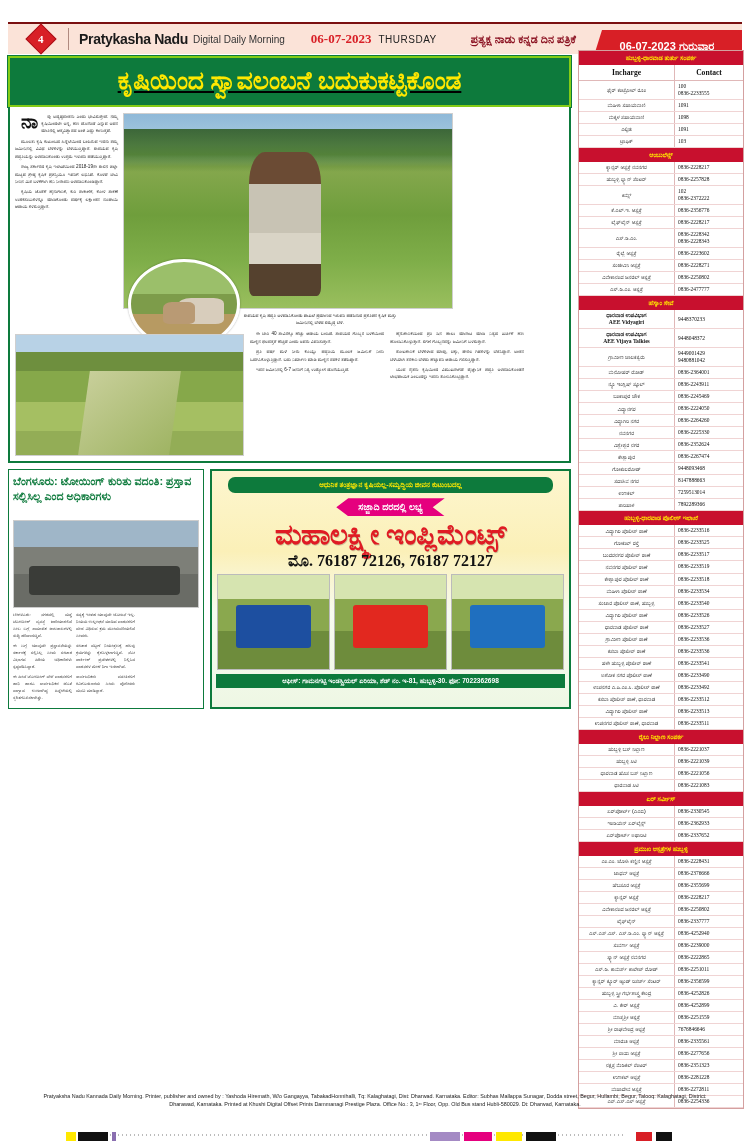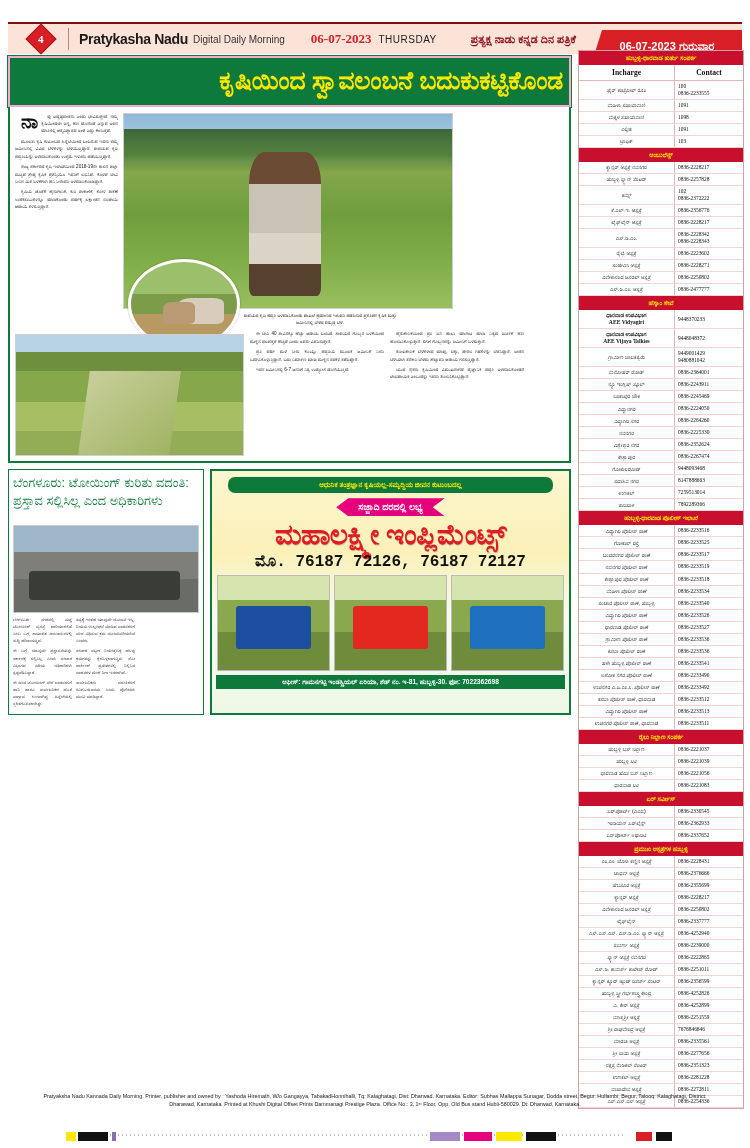--- a/index.html
+++ b/index.html
@@ -43,22 +43,22 @@
     justify-content: center; font-size: 11px; font-weight: bold;
     clip-path: polygon(10px 0, 100% 0, 100% 100%, 0 100%);
   }
 
   
   .mainwrap { position: absolute; left: 8px; top: 56px; width: 563px; }
   .sidebar  { position: absolute; left: 578px; top: 50px; width: 166px; }
 
   
   .headline {
-    background: #0d7a3c; border: 2px solid #f9a8d4; outline: 1px solid #0d7a3c;
-    padding: 7px 6px 9px; text-align: right;
+    background: #0d7a3c; border: 2px solid #84cc16; outline: 1px solid #0d7a3c;
+    padding: 7px 6px 9px; text-align: center; text-decoration: underline;
   }
   .headline div {
     color: #ffe800; font-weight: bold; font-size: 25px; line-height: 1.22;
     letter-spacing: -0.2px; font-family: "Liberation Sans", sans-serif;
   }
 
   
   .article {
     border: 2px solid #0d7a3c; border-top: none; padding: 6px 5px 5px;
     background: #fff; position: relative;
@@ -120,21 +120,21 @@
     content: ""; position: absolute; left: 30%; top: 30%; width: 40%; height: 70%;
     background: linear-gradient(to bottom right, #c8cf9a, #9fb463);
     transform: skewX(-8deg);
   }
   .left-stack { width: 229px; }
 
   
   .bottomwrap { display: flex; gap: 6px; margin-top: 6px; }
   .ad-news { width: 196px; border: 1px solid #0d7a3c; padding: 4px; background:#fff; }
   .ad-news h3 {
-    font-size: 13px; color: #0d7a3c; font-weight: normal; line-height: 1.35;
+    font-size: 11px; color: #0d7a3c; font-weight: bold; line-height: 1.35;
     margin-bottom: 16px;
   }
   .ad-news .nphoto {
     width: 100%; height: 88px; margin-bottom: 3px;
     background: linear-gradient(to bottom, #9fb6c8 0 30%, #7d7f78 30% 62%, #6a6c66 62% 100%);
     position: relative; overflow: hidden; border: 1px solid #ccc;
   }
   .ad-news .nphoto::after {
     content:""; position:absolute; left:8%; top:52%; width:82%; height:34%;
     background:#3a3c38; border-radius:4px;
@@ -156,21 +156,21 @@
     display: inline-block; background: #e5007e; color: #fff; font-weight: bold;
     font-size: 9.4px; padding: 3px 22px; margin: 5px 0 2px;
     clip-path: polygon(12px 0, 100% 0, calc(100% - 12px) 50%, 100% 100%, 12px 100%, 0 50%);
   }
   .impl-title {
     color: #e01b24; font-weight: bold; font-size: 28px; line-height: 1.1;
     margin: 2px 0 1px; letter-spacing: -0.5px;
     text-shadow: 0.6px 0.6px 0 rgba(0,0,0,.18);
   }
   .impl-sub { font-size: 11.5px; color: #111; margin-bottom: 2px; }
-  .impl-phone { font-size: 16px; font-weight: bold; color: #111; font-family: Liberation Mono, monospace; margin-bottom: 4px; }
+  .impl-phone { font-size: 16px; font-weight: bold; color: #111; font-family: Liberation Serif, serif; margin-bottom: 4px; }
   .impl-photos { display: flex; gap: 4px; justify-content: center; }
   .impl-photos .ip {
     width: 113px; height: 96px; border: 1px solid #bbb; position: relative; overflow: hidden;
     background: linear-gradient(to bottom, #d6e4b0 0 26%, #8aa84e 26% 60%, #6e8c3c 60% 100%);
   }
   .ip .mach { position: absolute; left: 16%; top: 32%; width: 68%; height: 46%; border-radius: 3px; }
   .ip1 .mach { background: #1d4fa0; }
   .ip2 .mach { background: #e2281f; }
   .ip3 .mach { background: #1f6fbf; }
   .impl-addr {

